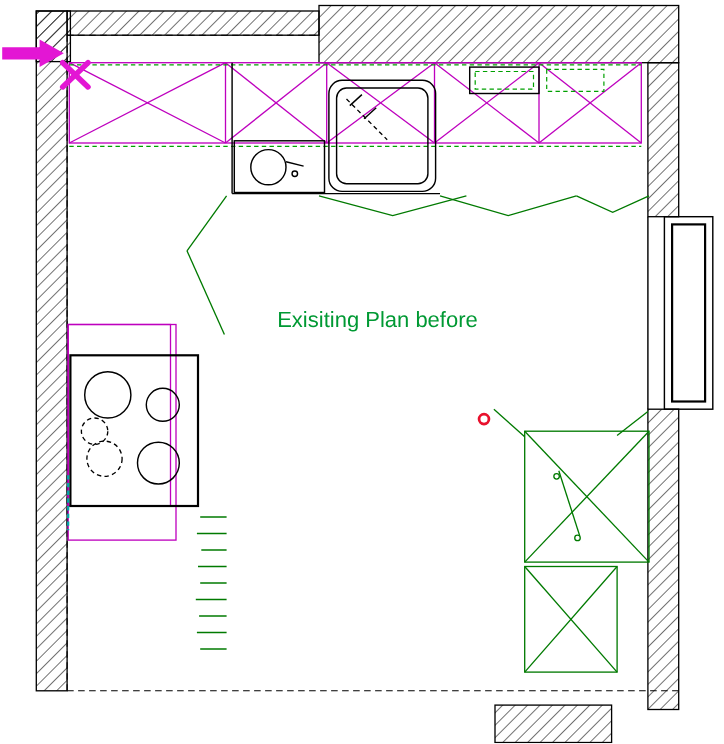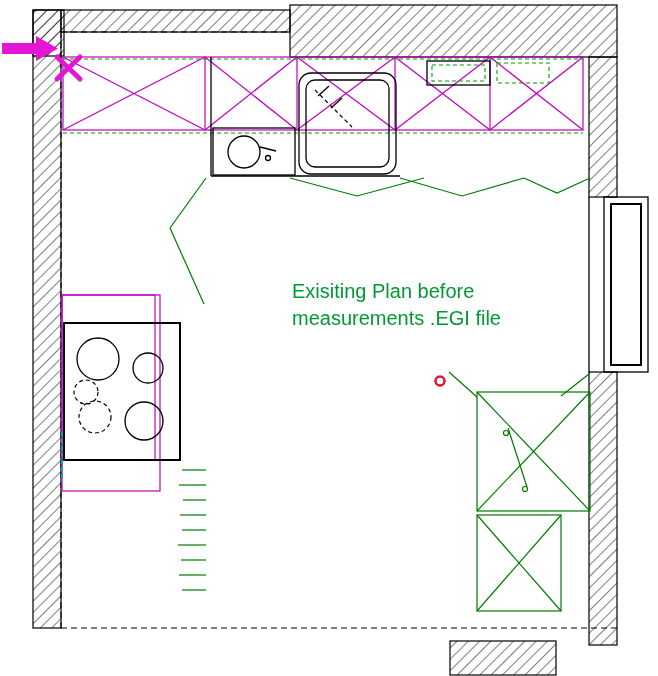--- a/index.html
+++ b/index.html
@@ -15,21 +15,21 @@
   .blk{stroke:#000;fill:none;stroke-width:1.3;}
   .blk-thick{stroke:#000;fill:none;stroke-width:2;}
   .dash-blk{stroke:#000;fill:none;stroke-width:1;stroke-dasharray:6 4;}
   .blk-dash-c{stroke:#000;fill:none;stroke-width:1.2;stroke-dasharray:4 3;}
   .mag{stroke:var(--cabinet-magenta);fill:none;stroke-width:1.2;}
   .grn{stroke:var(--cad-green);fill:none;stroke-width:1.2;}
   .grn-dash{stroke:var(--dashed-green);fill:none;stroke-width:1.1;stroke-dasharray:4 3;}
   .cyan-dash{stroke:var(--cyan);fill:none;stroke-width:2;stroke-dasharray:4 3;}
   .marker{stroke:var(--marker-magenta);stroke-width:5;stroke-linecap:round;fill:none;}
   .annotation-text{position:absolute;left:252px;top:278px;color:var(--text-green);
-    font-size:20px;line-height:27px;white-space:nowrap;margin-left:40px;}
+    font-size:20px;line-height:27px;white-space:nowrap;}
 </style>
 </head>
 <body>
 
 <div class="canvas">
   <svg width="658" height="676" viewBox="0 0 658 676">
     <defs>
       <pattern id="hatch" width="8" height="8" patternUnits="userSpaceOnUse" patternTransform="rotate(45)">
         <line x1="0" y1="0" x2="0" y2="8" stroke="#000" stroke-width="1"></line>
       </pattern>
@@ -148,15 +148,14 @@
     <g class="marker">
       <line x1="57" y1="57" x2="80" y2="79"></line>
       <line x1="57" y1="79" x2="80" y2="57"></line>
     </g>
     <polygon points="2,43 36,43 36,36 58,48.5 36,61 36,54 2,54" fill="var(--marker-magenta)"></polygon>
     <circle cx="440" cy="381" r="4.5" fill="#ffffff" stroke="var(--red)" stroke-width="2.5"></circle>
   </svg>
 
   <div class="annotation-text">
     <div>Exisiting Plan before</div>
-    <div>measurements .EGI file</div>
   </div>
 </div>
 
 </body></html>

